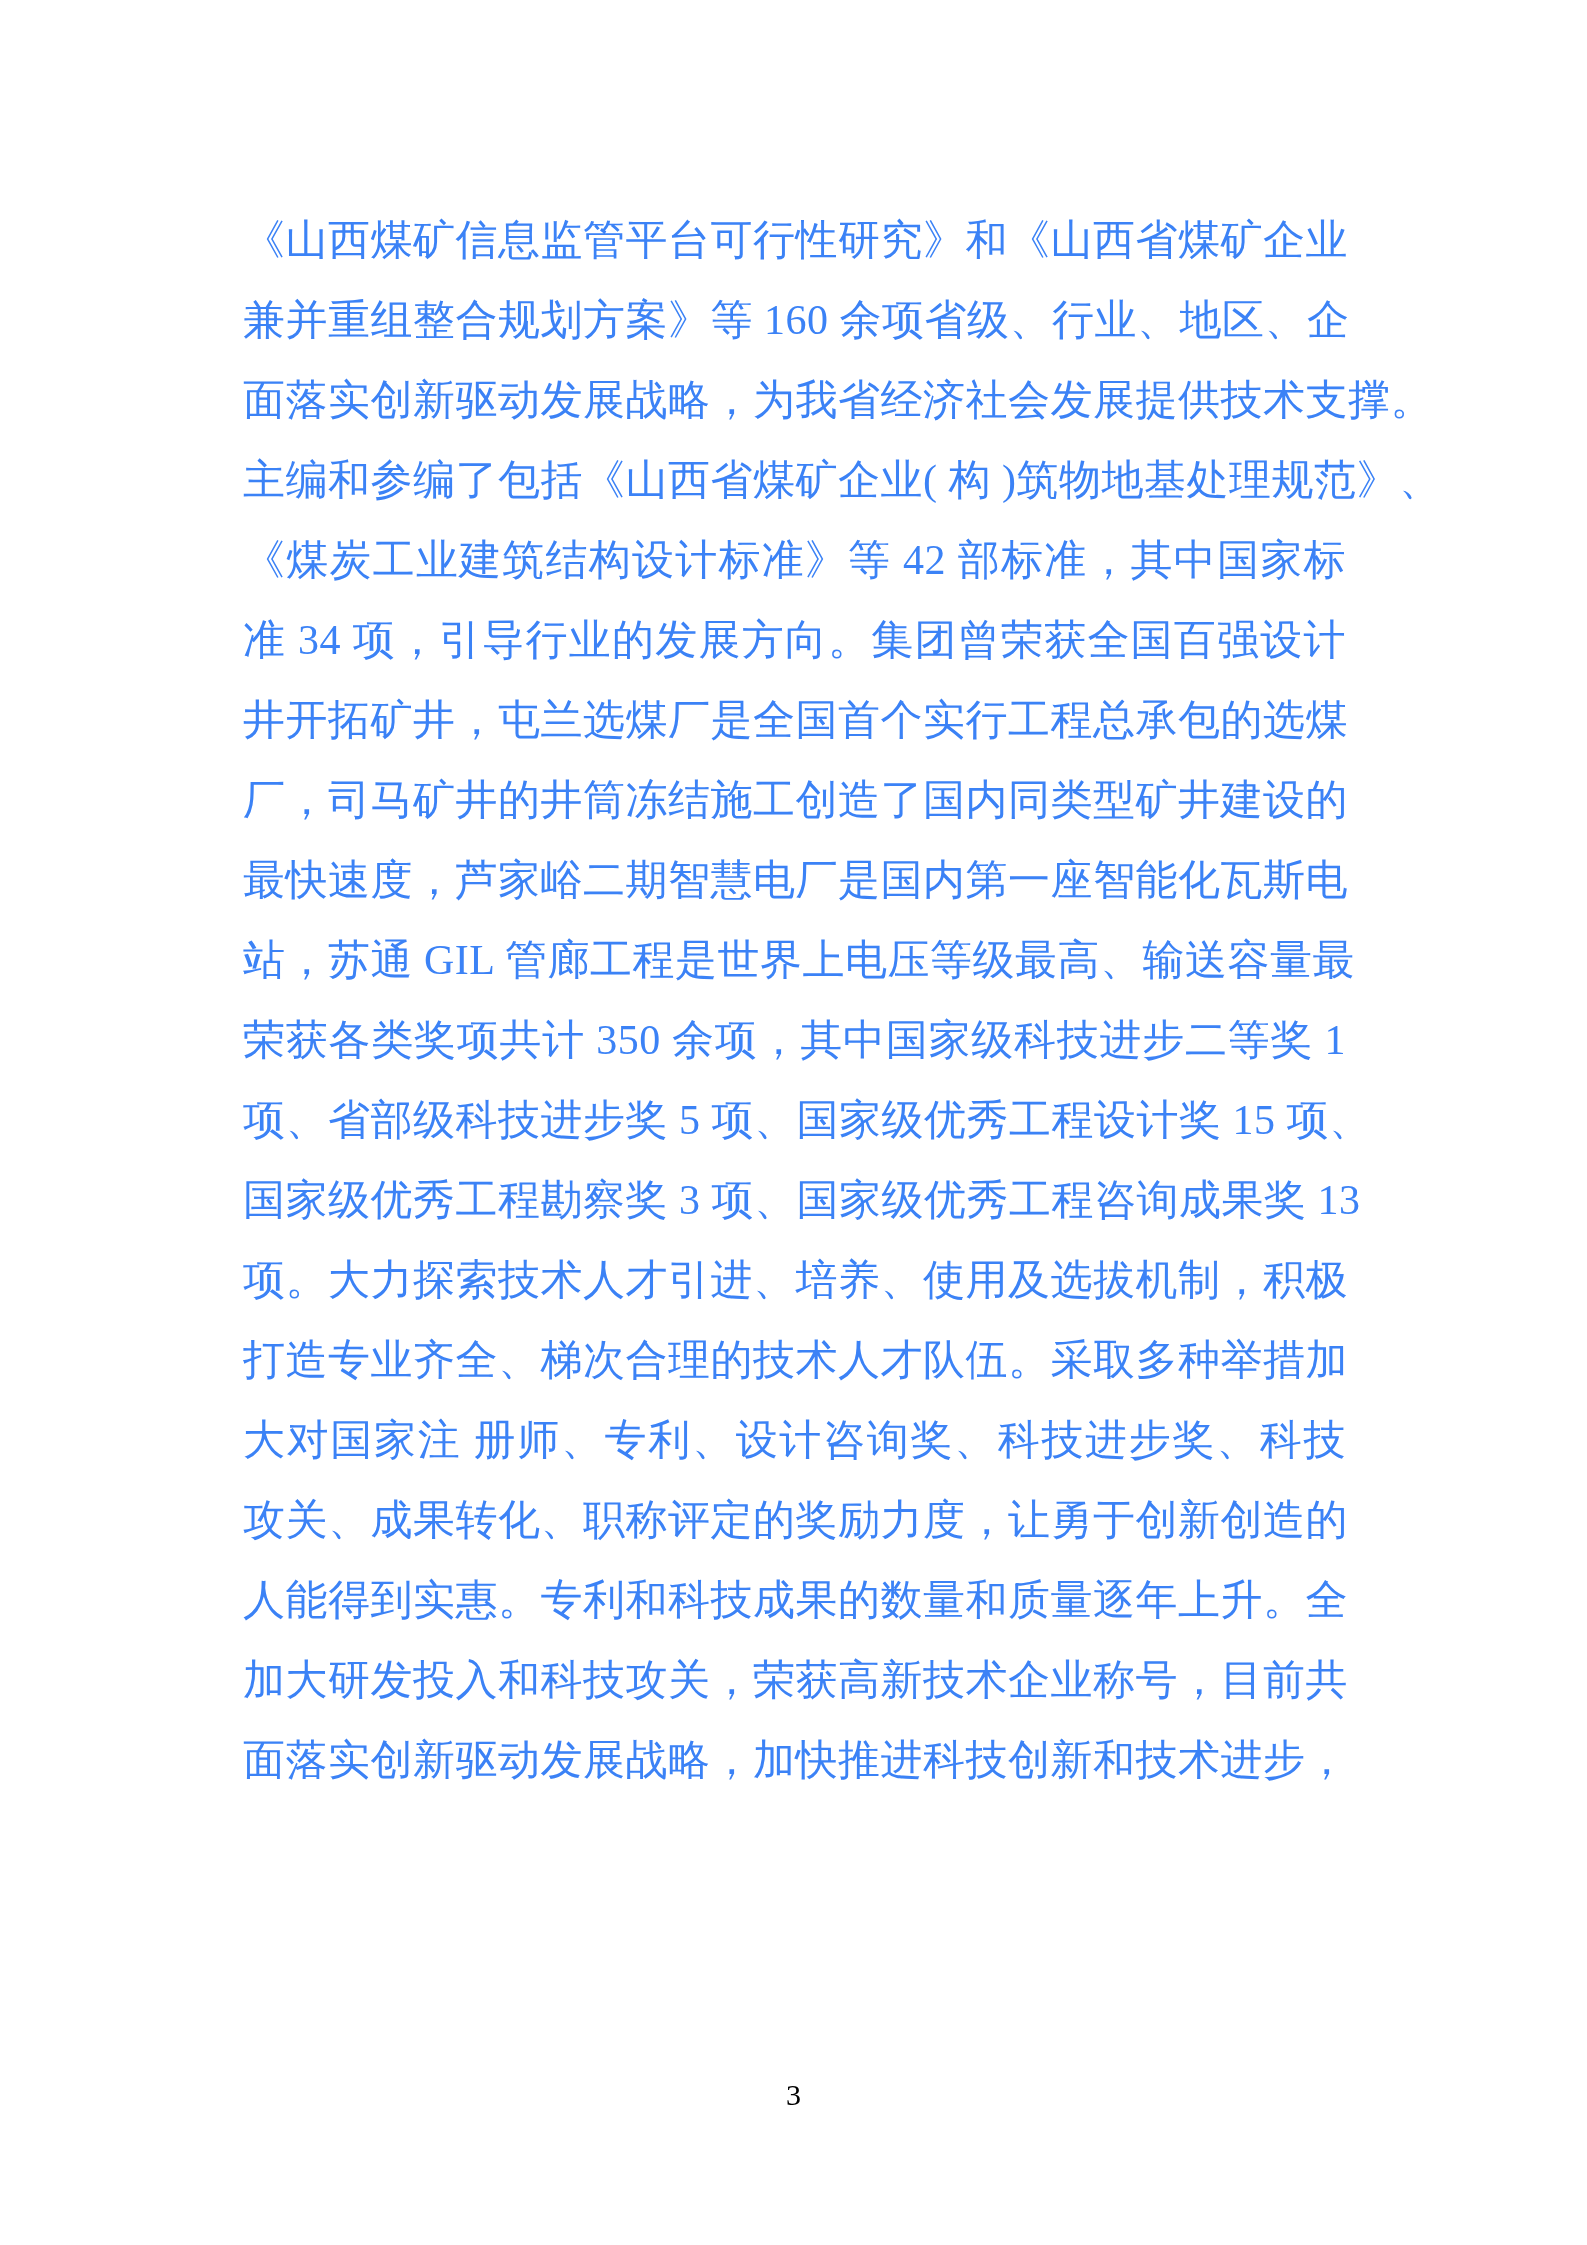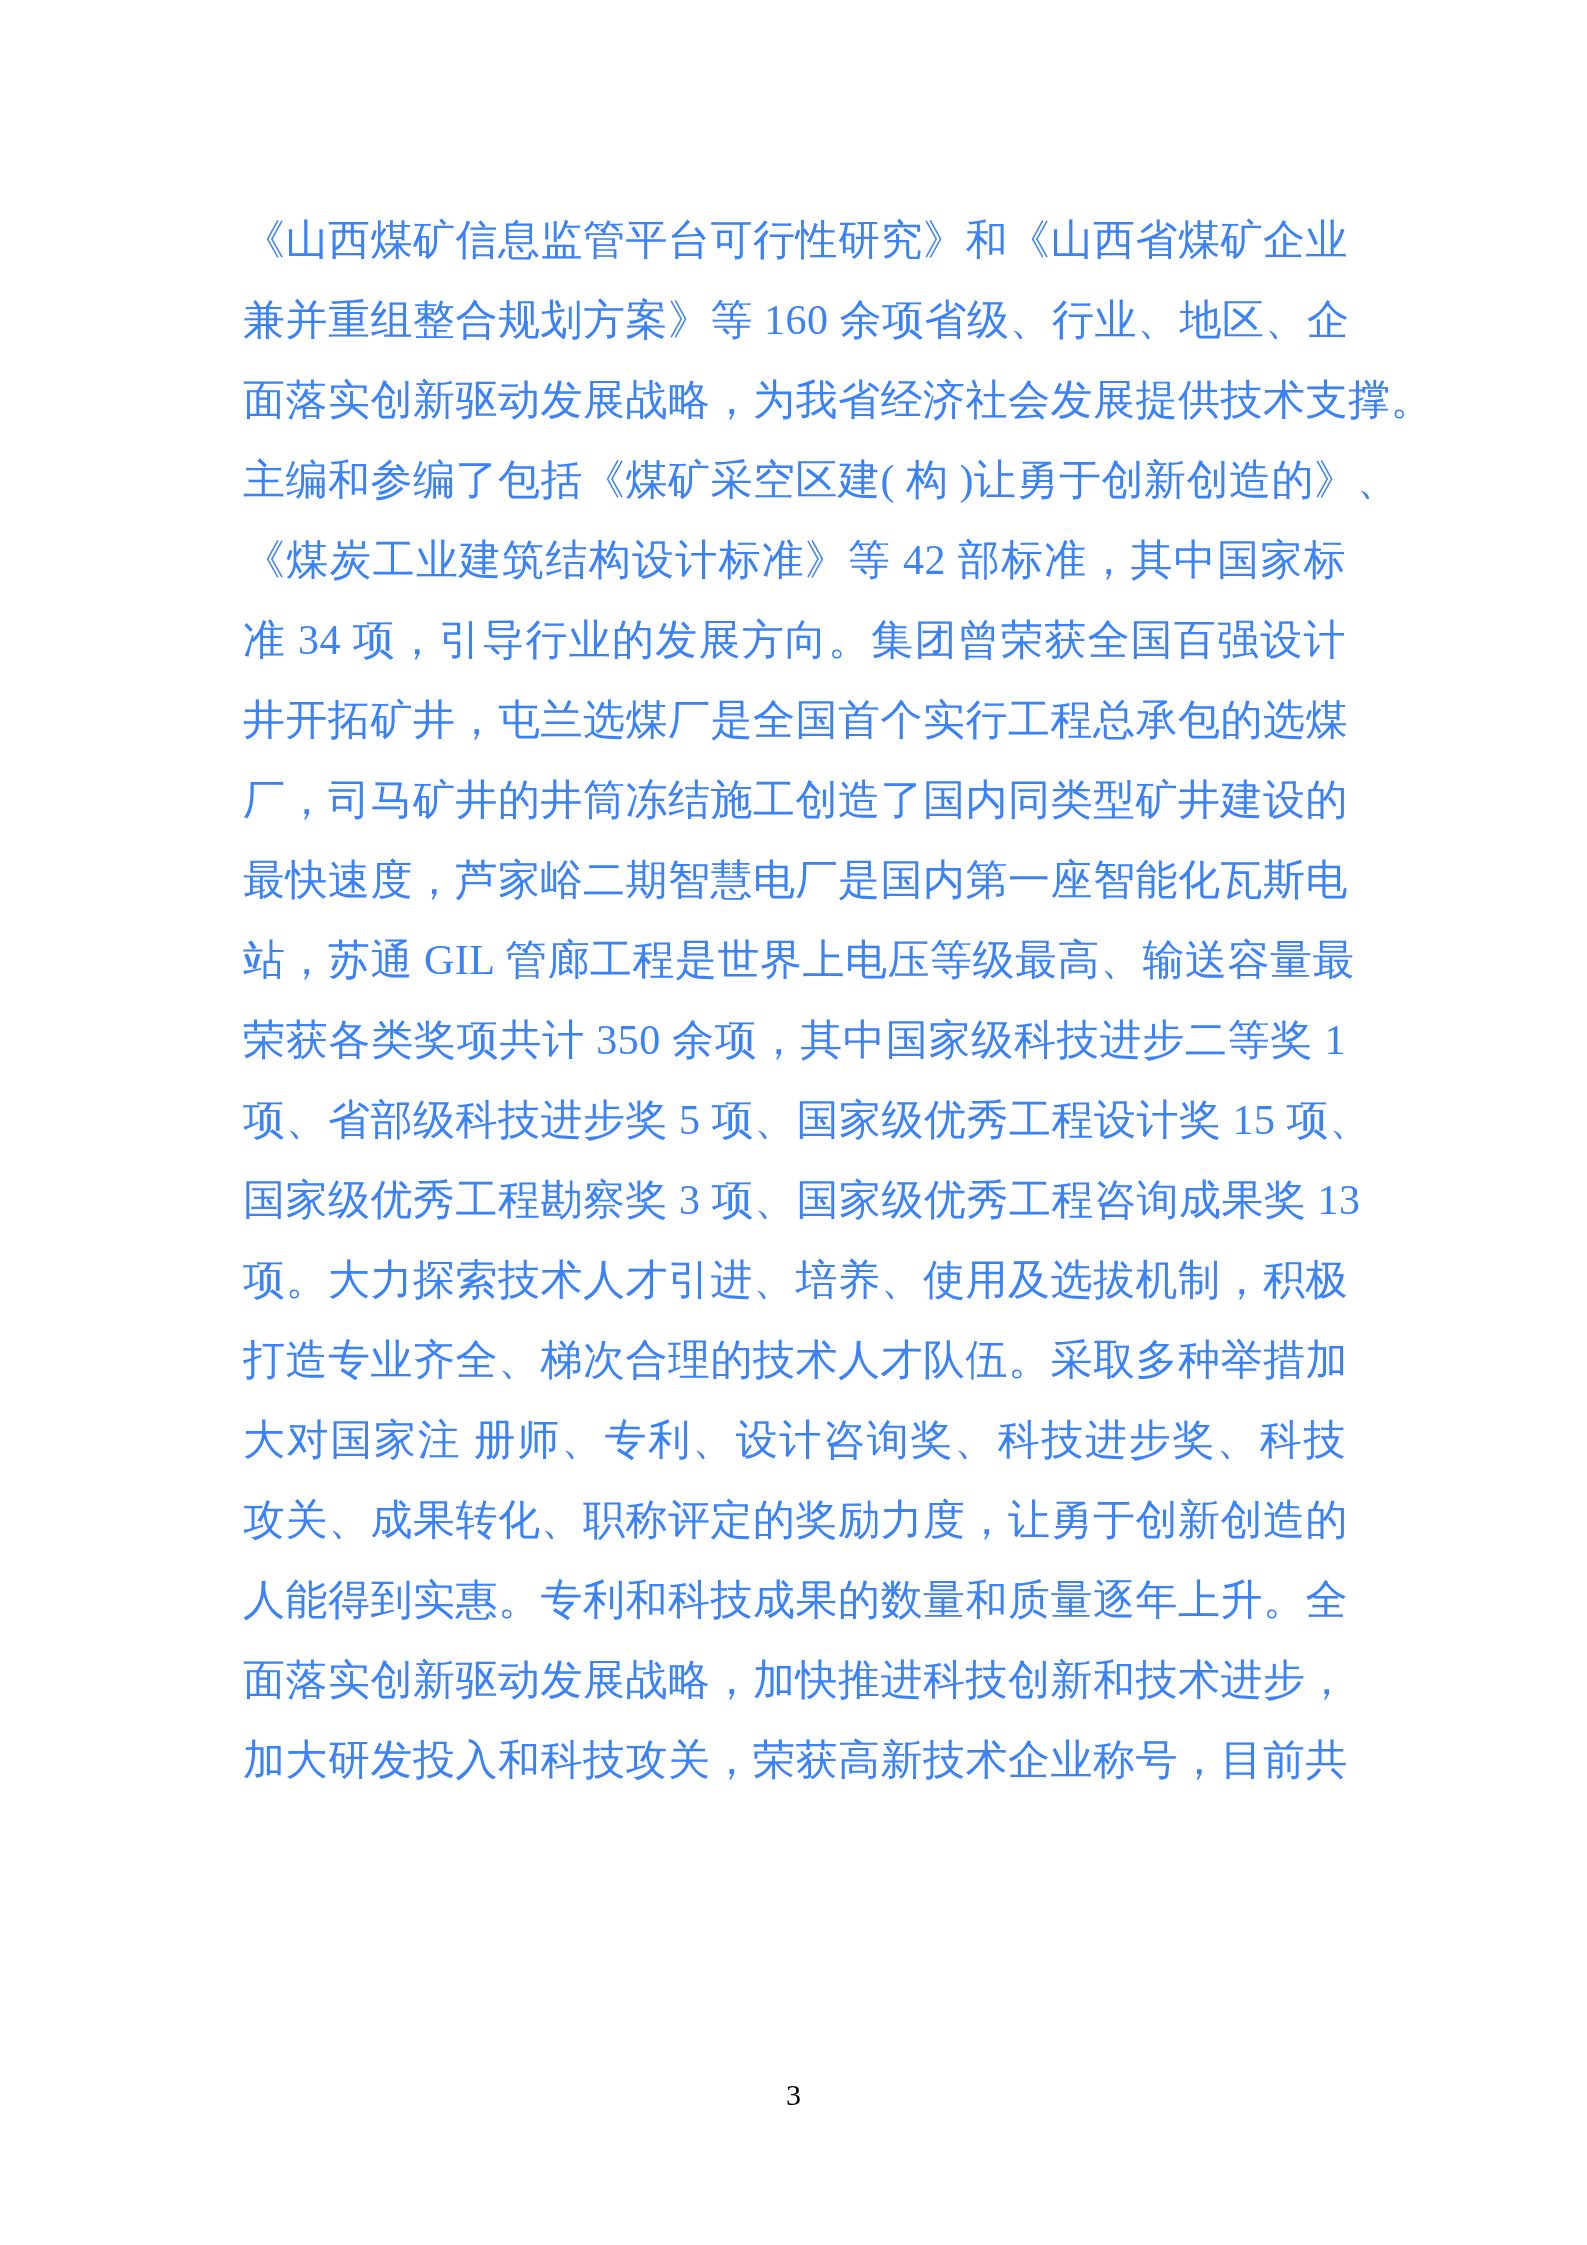--- a/index.html
+++ b/index.html
@@ -48,32 +48,32 @@
   }
 </style>
 </head>
 <body>
 
 <div class="page">
   <div class="text-block">
     <div class="text-line">《山西煤矿信息监管平台可行性研究》和《山西省煤矿企业</div>
     <div class="text-line">兼并重组整合规划方案》等 160 余项省级、行业、地区、企</div>
     <div class="text-line">面落实创新驱动发展战略，为我省经济社会发展提供技术支撑。</div>
-    <div class="text-line">主编和参编了包括《煤矿采空区建( 构 )让勇于创新创造的》、</div>
+    <div class="text-line">主编和参编了包括《山西省煤矿企业( 构 )筑物地基处理规范》、</div>
     <div class="text-line">《煤炭工业建筑结构设计标准》等 42 部标准，其中国家标</div>
     <div class="text-line">准 34 项，引导行业的发展方向。集团曾荣获全国百强设计</div>
     <div class="text-line">井开拓矿井，屯兰选煤厂是全国首个实行工程总承包的选煤</div>
     <div class="text-line">厂，司马矿井的井筒冻结施工创造了国内同类型矿井建设的</div>
     <div class="text-line">最快速度，芦家峪二期智慧电厂是国内第一座智能化瓦斯电</div>
     <div class="text-line">站，苏通 GIL 管廊工程是世界上电压等级最高、输送容量最</div>
     <div class="text-line">荣获各类奖项共计 350 余项，其中国家级科技进步二等奖 1</div>
     <div class="text-line">项、省部级科技进步奖 5 项、国家级优秀工程设计奖 15 项、</div>
     <div class="text-line">国家级优秀工程勘察奖 3 项、国家级优秀工程咨询成果奖 13</div>
     <div class="text-line">项。大力探索技术人才引进、培养、使用及选拔机制，积极</div>
     <div class="text-line">打造专业齐全、梯次合理的技术人才队伍。采取多种举措加</div>
     <div class="text-line">大对国家注 册师、专利、设计咨询奖、科技进步奖、科技</div>
     <div class="text-line">攻关、成果转化、职称评定的奖励力度，让勇于创新创造的</div>
     <div class="text-line">人能得到实惠。专利和科技成果的数量和质量逐年上升。全</div>
+    <div class="text-line last-line">加大研发投入和科技攻关，荣获高新技术企业称号，目前共</div>
     <div class="text-line">面落实创新驱动发展战略，加快推进科技创新和技术进步，</div>
-    <div class="text-line last-line">加大研发投入和科技攻关，荣获高新技术企业称号，目前共</div>
   </div>
   <div class="page-number">3</div>
 </div>
 
 </body></html>

